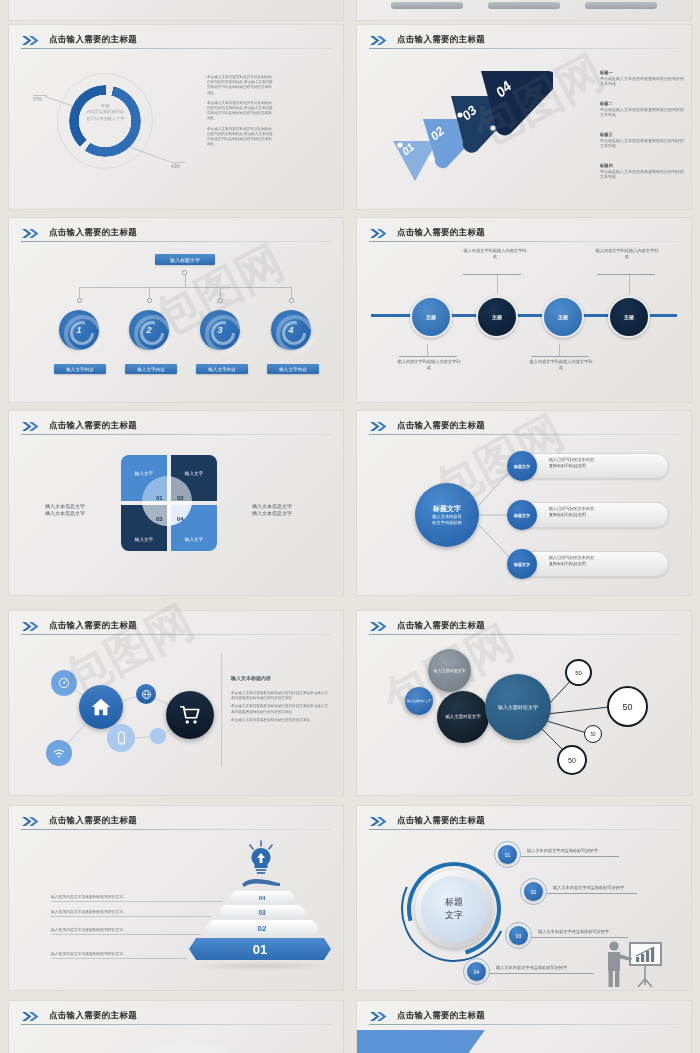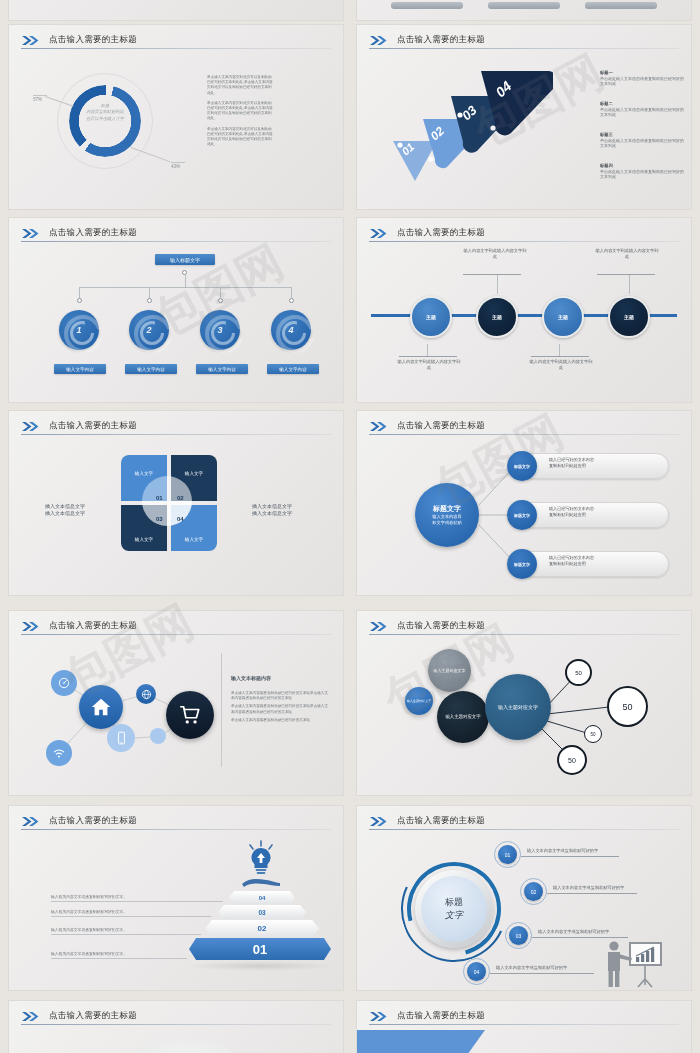--- a/index.html
+++ b/index.html
@@ -20,21 +20,21 @@
     overflow:hidden;
   }
   .slide.left { left:8px; }
   .slide.right { left:356px; }
 
   
   .hdr { position:absolute; left:12px; top:9px; right:12px; height:16px; }
   .chev { position:absolute; left:0; top:1px; width:22px; height:11px; }
   .hdr-title {
     position:absolute; left:28px; top:0px;
-    font-size:8.5px; font-weight:normal; color:#2b2b2b;
+    font-size:8.5px; font-weight:bold; color:#2b2b2b;
     letter-spacing:.3px; white-space:nowrap;
   }
   .hdr-rule {
     position:absolute; left:0; top:14px; right:0; height:1px;
     background:linear-gradient(to right,#8fa0b4,#cfd3d8 70%,#dcdcdc);
   }
 
   
   .tiny { font-size:3.6px; line-height:5.2px; color:#6d7378; }
 
@@ -580,21 +580,21 @@
     <div class="ring10" style="left:44px;top:50px;width:106px;height:106px;border:2px solid #1e5f9e;
          border-right-color:transparent;border-top-color:transparent;transform:rotate(-20deg);"></div>
     <div class="ring10" style="left:50px;top:56px;width:94px;height:94px;border:4px solid #1f6fae;
          border-bottom-color:transparent;transform:rotate(30deg);"></div>
     <div class="ring10" style="left:58px;top:64px;width:78px;height:78px;
          background:linear-gradient(145deg,#ffffff,#c4c8cc);box-shadow:0 2px 4px rgba(0,0,0,.22);"></div>
     <div class="ring10" style="left:64px;top:70px;width:66px;height:66px;
          background:radial-gradient(circle at 40% 32%,#e9f0f9,#c2d4e8);display:flex;flex-direction:column;
          align-items:center;justify-content:center;color:#2d3c4c;">
       <div style="font-size:9px;">标题</div>
-      <div style="font-size:9px;font-style:italic;">文字</div>
+      <div style="font-size:9px;">文字</div>
     </div>
 
     <div class="num10ring" style="left:137px;top:35px;width:27px;height:27px;"></div>
     <div class="num10" style="left:141px;top:39px;">01</div>
     <div class="dotline" style="left:164px;top:50px;width:98px;"></div>
     <div style="position:absolute;left:170px;top:42px;font-size:4.2px;color:#555c63;">输入文本内容文字或复制粘贴写好的字</div>
 
     <div class="num10ring" style="left:163px;top:72px;width:27px;height:27px;"></div>
     <div class="num10" style="left:167px;top:76px;">02</div>
     <div class="dotline" style="left:190px;top:87px;width:90px;"></div>

